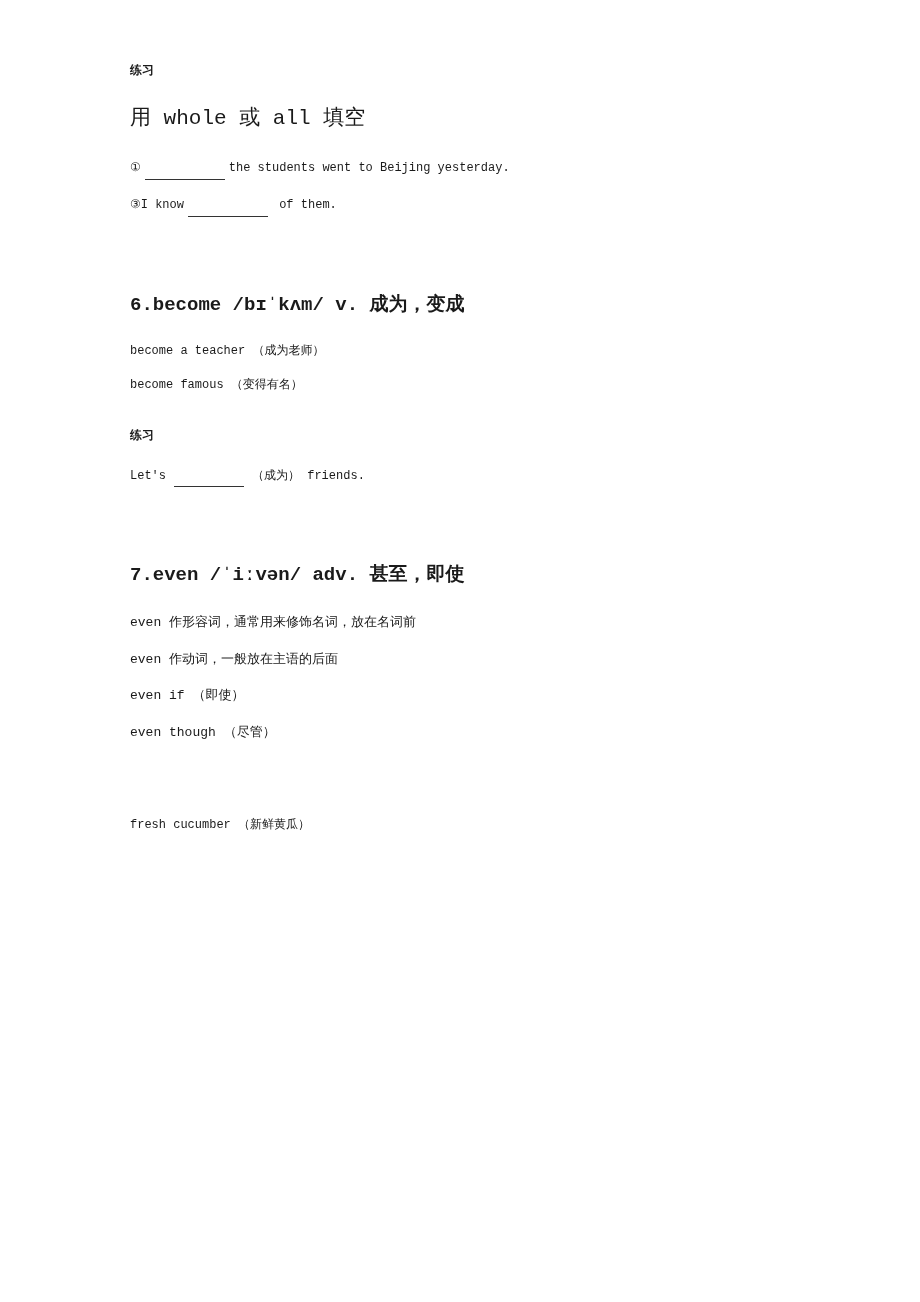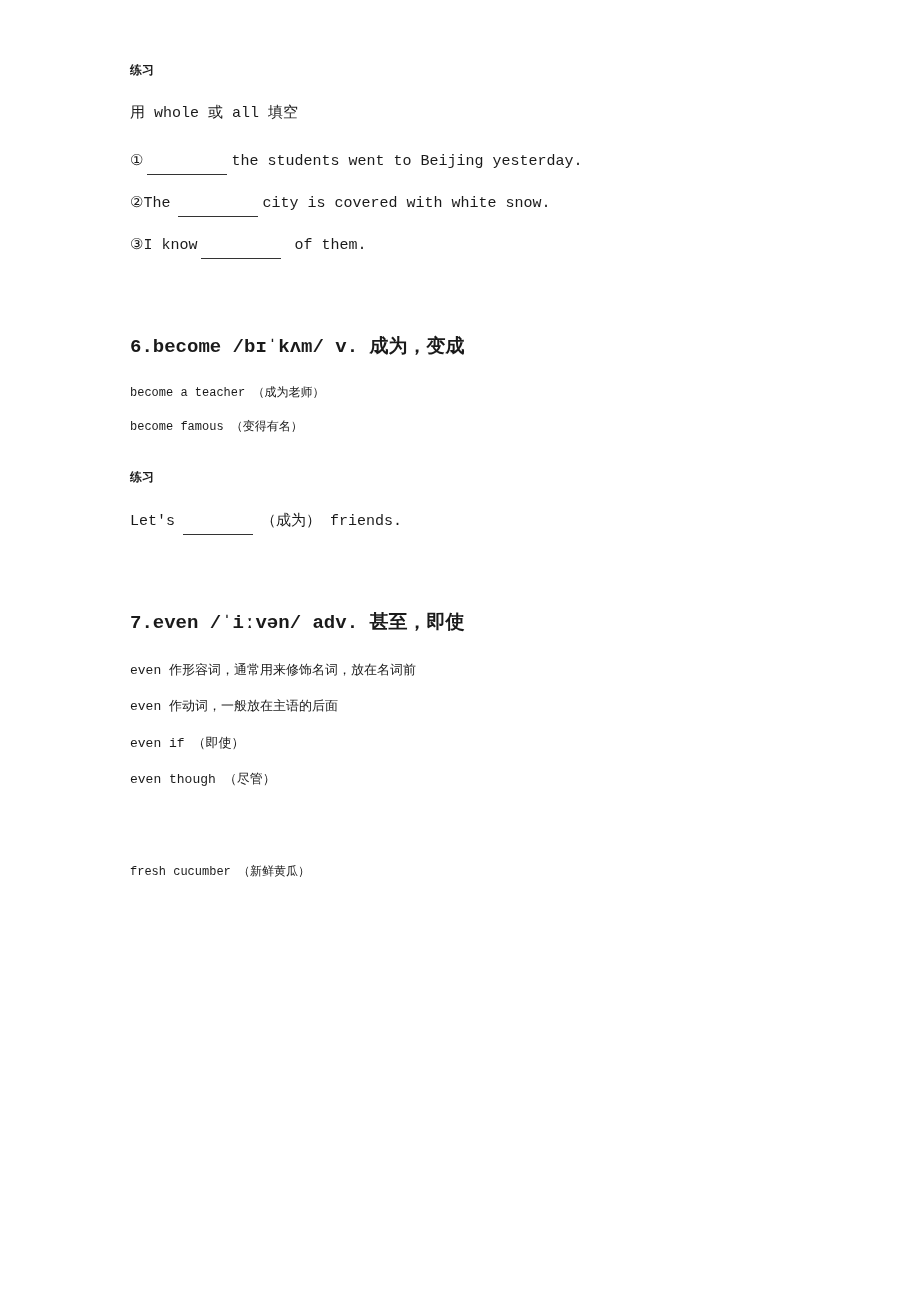--- a/index.html
+++ b/index.html
@@ -37,27 +37,27 @@
       margin-bottom: 18px;
     }
 
     .section-heading .chinese {
       font-family: "SimHei", "Microsoft YaHei", sans-serif;
     }
 
     .instruction {
       font-family: "Courier New", Courier, monospace;
       margin-bottom: 20px;
-      font-size: 15px;
+      font-size: 21px;
     }
 
     .exercise-line {
       margin-bottom: 14px;
       font-family: "Courier New", Courier, monospace;
-      font-size: 15px;
+      font-size: 12px;
     }
 
     .blank {
       display: inline-block;
       width: 80px;
       border-bottom: 1px solid #333;
       vertical-align: bottom;
       margin: 0 4px;
     }
 
@@ -95,23 +95,20 @@
 <div class="section">
   <div class="section-title">练习</div>
   <div class="instruction">
     <span>用 whole 或 all 填空</span>
   </div>
 
   <div class="exercise-line">
     <span class="circled">①</span><span class="blank" style="width:80px;">&nbsp;</span><span>the students went to Beijing yesterday.</span>
   </div>
 
-  <div class="exercise-line">
-    <span class="circled">②The</span><span class="blank" style="width:80px;margin-left:8px;">&nbsp;</span><span>city is covered with white snow.</span>
-  </div>
 
   <div class="exercise-line">
     <span class="circled">③I know</span><span class="blank" style="width:80px;margin-left:4px;">&nbsp;</span><span> of them.</span>
   </div>
 </div>
 
 <div class="divider"></div>
 
 <div class="section">
   <div class="section-heading">

